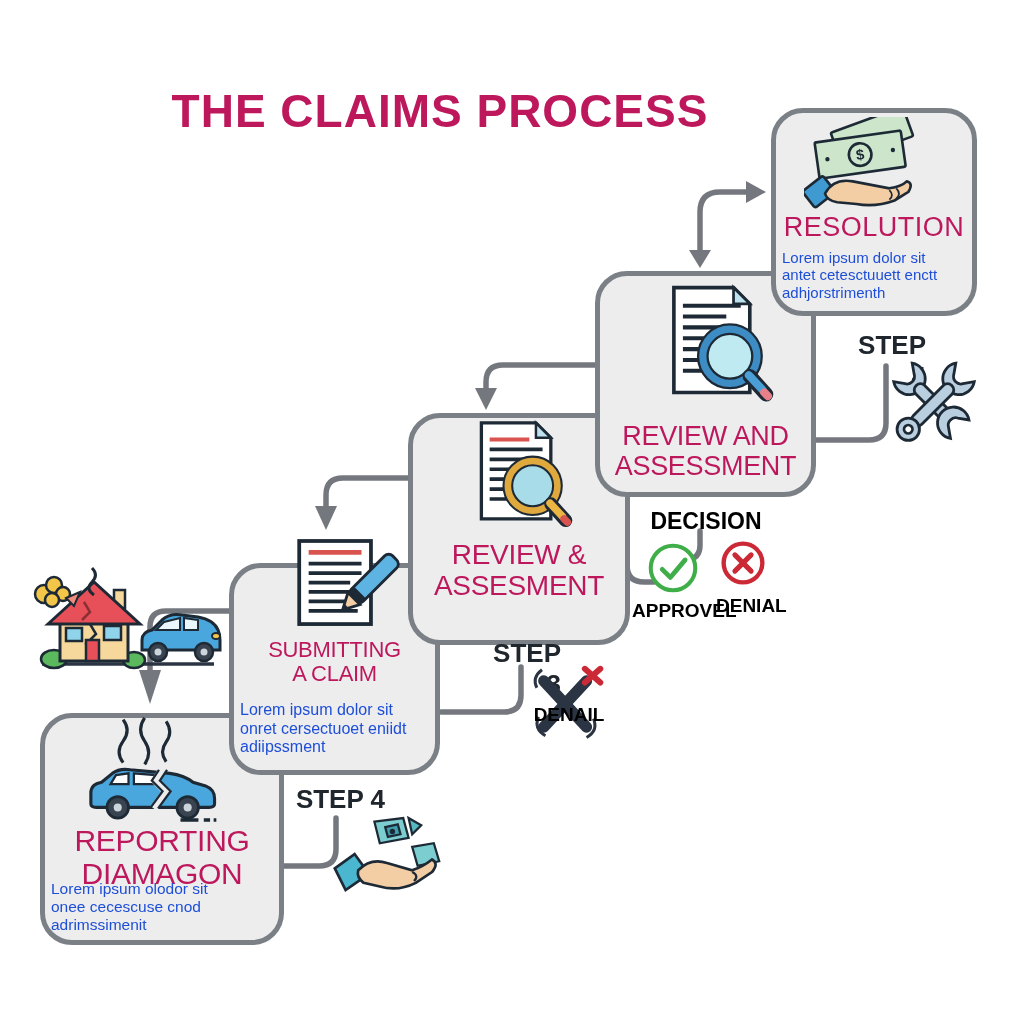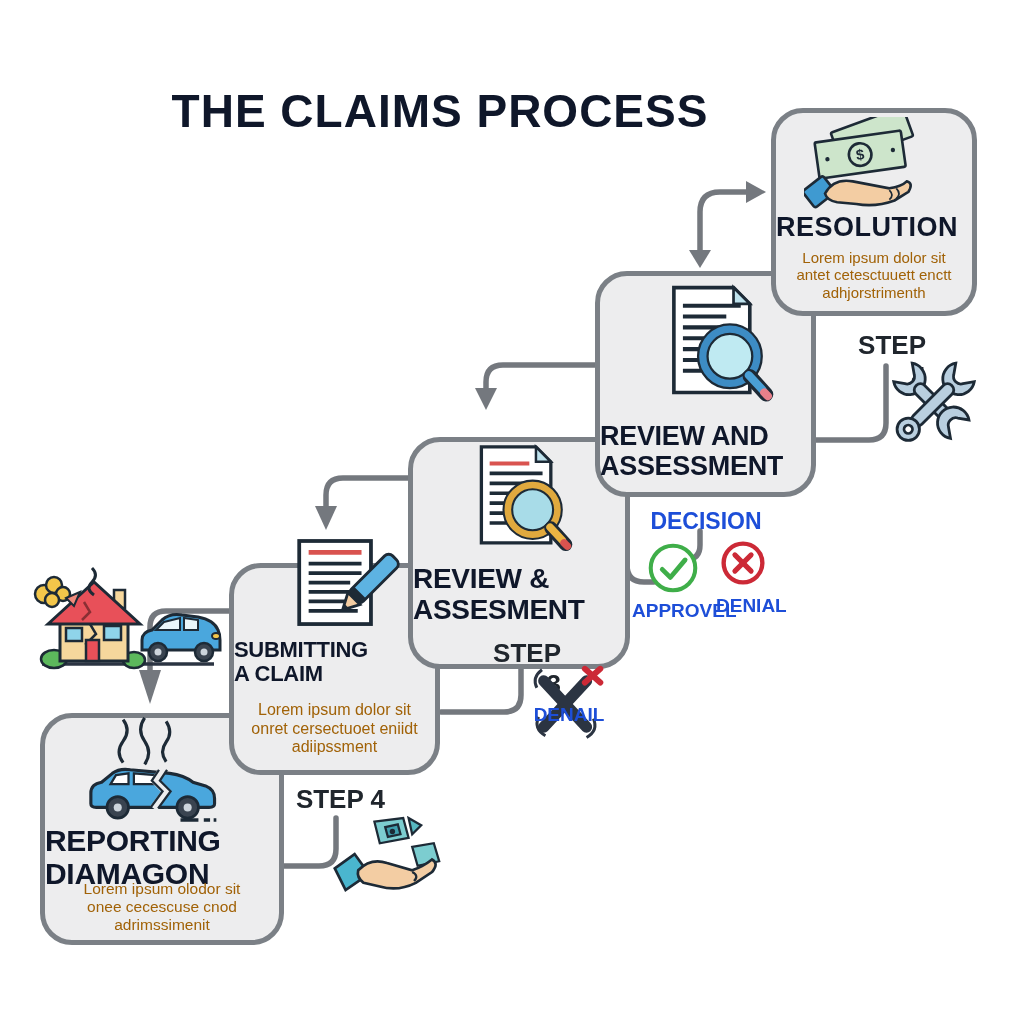--- a/index.html
+++ b/index.html
@@ -1,29 +1,29 @@
 <!DOCTYPE html>
 <html style="--box-fill: #EDEDEE; --box-border: #7B8086; --connector: #74787E; --title-text: #232D3B; --heading-text: #2B3440; --body-text: #585D64; --green: #3FAE49; --red: #CC2936; --blue: #4AA7DD; --gold: #E0A93E; --money-green: #CDE5CB; --skin: #F3CDA3;"><head>
 <meta charset="utf-8">
 <style>
   html,body{margin:0;padding:0;background:#fff;}
   .canvas{position:relative;width:1024px;height:1024px;background:#ffffff;
           font-family:"Liberation Sans",sans-serif;overflow:hidden;}
   .layer{position:absolute;left:0;top:0;}
   .page-title{position:absolute;left:150px;top:84px;width:580px;text-align:center;
-    font-size:46px;font-weight:800;letter-spacing:1px;color:#0f172a;}
+    font-size:46px;font-weight:800;letter-spacing:1px;color:#be185d;}
   .box{position:absolute;background:#EDEDEE;border:5px solid #7B8086;border-radius:32px;
     box-sizing:border-box;}
-  .box-title{position:absolute;left:0;right:0;font-weight:700;
-    color:#0f172a;white-space:pre-line;line-height:1.1;letter-spacing:-0.3px;}
-  .box-body{position:absolute;left:6px;right:6px;text-align:center;color:#a16207;
+  .box-title{position:absolute;left:0;right:0;text-align:center;font-weight:400;
+    color:#be185d;white-space:pre-line;line-height:1.1;letter-spacing:-0.3px;}
+  .box-body{position:absolute;left:6px;right:6px;color:#1d4ed8;
     white-space:pre-line;line-height:1.16;}
   .box-icon{position:absolute;}
   .step-label{position:absolute;font-weight:800;color:#20262d;text-align:right;}
-  .mini-label{position:absolute;font-weight:800;color:#1d4ed8;text-align:center;}
+  .mini-label{position:absolute;font-weight:800;color:#000000;text-align:center;}
   .float-icon{position:absolute;}
 </style>
 </head>
 <body>
 
 <div class="canvas">
 
   <svg class="layer" width="1024" height="1024" viewBox="0 0 1024 1024">
     <g stroke="#74787E" stroke-width="5.5" fill="none" stroke-linecap="round">
       <path d="M229 611 H166 Q150 611 150 627 V672"></path>
@@ -87,21 +87,21 @@
         <polygon points="81,80 87,80 84,86" fill="#1d2a36"></polygon>
       </g>
     </svg>
     <div class="box-title" style="top:70px;font-size:22px;">SUBMITTING
 A CLAIM</div>
     <div class="box-body" style="top:133px;font-size:16px;">Lorem ipsum dolor sit
 onret cersectuoet eniidt
 adiipssment</div>
   </div>
 
-  <div class="box" style="left:408px;top:437px;width:222px;height:232px;">
+  <div class="box" style="left:408px;top:413px;width:222px;height:232px;">
     <svg class="box-icon" style="left:50px;top:0px;" width="112" height="124" viewBox="0 0 135 150">
       <path d="M22 6 H88 L106 24 V122 H22 Z" fill="#ffffff" stroke="#1d2a36" stroke-width="4"></path>
       <path d="M88 6 V24 H106 Z" fill="#bfe3ee" stroke="#1d2a36" stroke-width="3"></path>
       <path d="M32 26 H80" stroke="#d9534f" stroke-width="5"></path>
       <path d="M32 38 H96 M32 50 H80 M32 62 H96 M32 74 H80 M32 86 H90 M32 98 H64" stroke="#1d2a36" stroke-width="4.5"></path>
       <circle cx="84" cy="82" r="30" stroke="#1d2a36" stroke-width="13" fill="#a8dce8"></circle>
       <circle cx="84" cy="82" r="30" stroke="#e0a93e" stroke-width="8" fill="none"></circle>
       <line x1="106" y1="104" x2="124" y2="124" stroke="#1d2a36" stroke-width="16" stroke-linecap="round"></line>
       <line x1="105" y1="103" x2="120" y2="119" stroke="#eab543" stroke-width="9" stroke-linecap="round"></line>
       <line x1="122" y1="122" x2="126" y2="126" stroke="#d9534f" stroke-width="9" stroke-linecap="round"></line>

